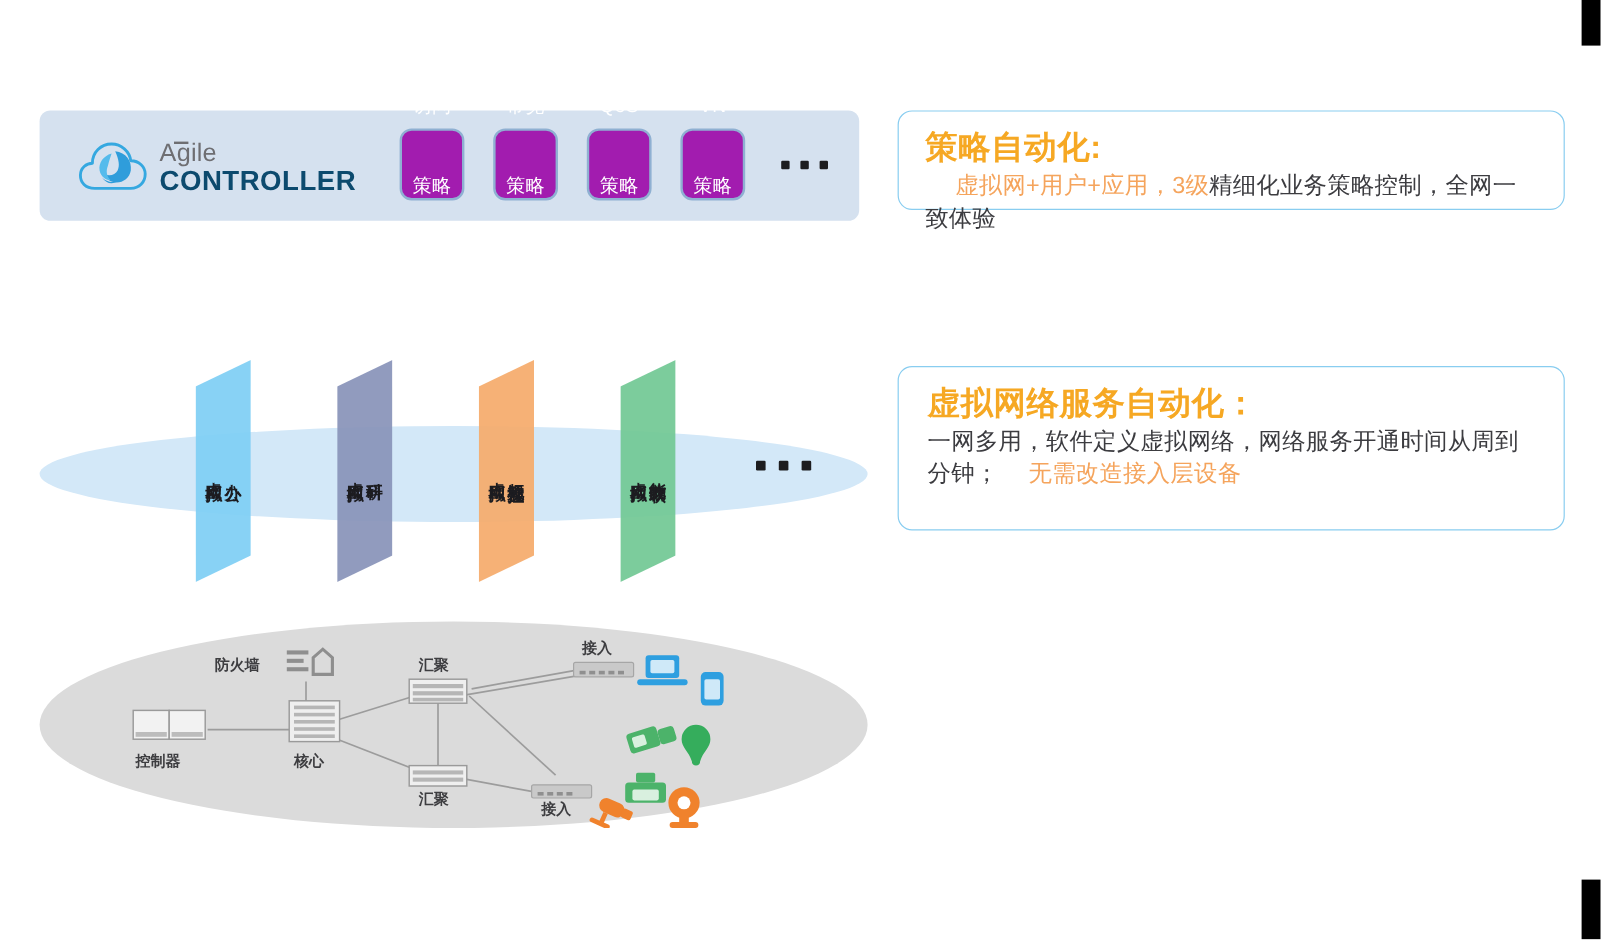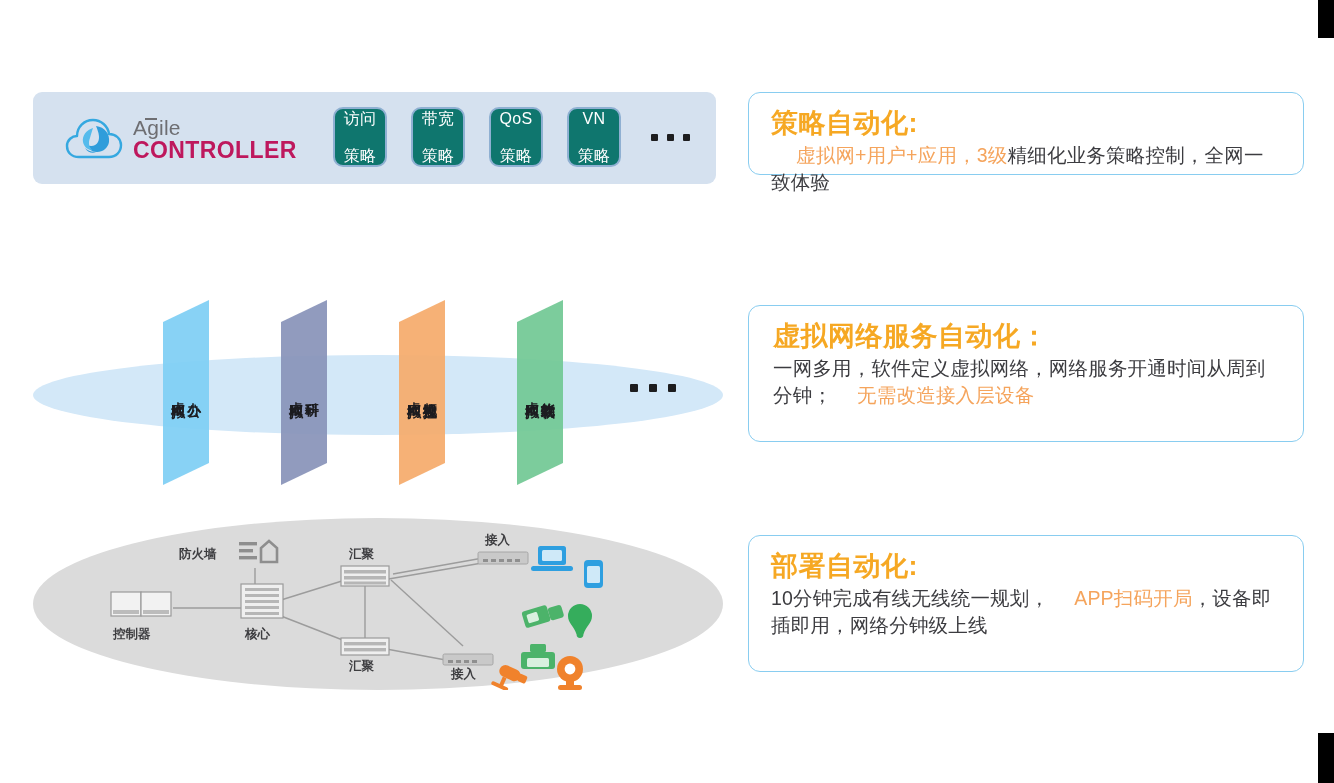--- a/index.html
+++ b/index.html
@@ -65,49 +65,50 @@
     position: absolute;
     left: 12px;
     top: 1px;
     width: 12px;
     height: 2px;
     background: #6e6e72;
   }
   .logo-controller {
     font-size: 23px;
     font-weight: bold;
-    color: #be185d;
+    color: #0c4a6e;
     letter-spacing: .4px;
     margin-top: 1px;
     font-family: "Liberation Sans", sans-serif;
   }
 
   .policy-row {
     position: absolute;
     left: 300px;
     top: 15px;
     display: flex;
     align-items: center;
     gap: 24px;
   }
   .policy-chip {
     width: 54px;
     height: 60px;
     border-radius: 10px;
-    background: #0f766e;
+    background: #a21caf;
     border: 2px solid #8fb0d2;
     color: #ffffff;
     display: flex;
     flex-direction: column;
     align-items: center;
-    justify-content: space-between;
+    justify-content: flex-end;
     font-size: 16px;
     line-height: 19px;
     box-sizing: border-box;
     letter-spacing: .3px;
+    gap: 48px;
   }
   .policy-chip .l1, .policy-chip .l2 { display: block; }
   .dots {
     display: flex;
     gap: 9px;
     margin-left: 6px;
     align-items: center;
   }
   .dots i {
     display: block;
@@ -459,18 +460,14 @@
   <div class="feature-card" id="card-policy">
     <div class="feature-title">策略自动化:</div>
     <div class="feature-body"><span class="hl">虚拟网+用户+应用，3级</span><span>精细化业务策略控制，全网一致体验</span></div>
   </div>
 
   <div class="feature-card" id="card-vnet">
     <div class="feature-title">虚拟网络服务自动化：</div>
     <div class="feature-body"><span>一网多用，软件定义虚拟网络，网络服务开通时间从周到分钟；</span><span class="hl">无需改造接入层设备</span></div>
   </div>
 
-  <div class="feature-card" id="card-deploy">
-    <div class="feature-title">部署自动化:</div>
-    <div class="feature-body"><span>10分钟完成有线无线统一规划，</span><span class="hl">APP扫码开局</span><span>，设备即插即用，网络分钟级上线</span></div>
-  </div>
 
 </div>
 
 </body></html>

